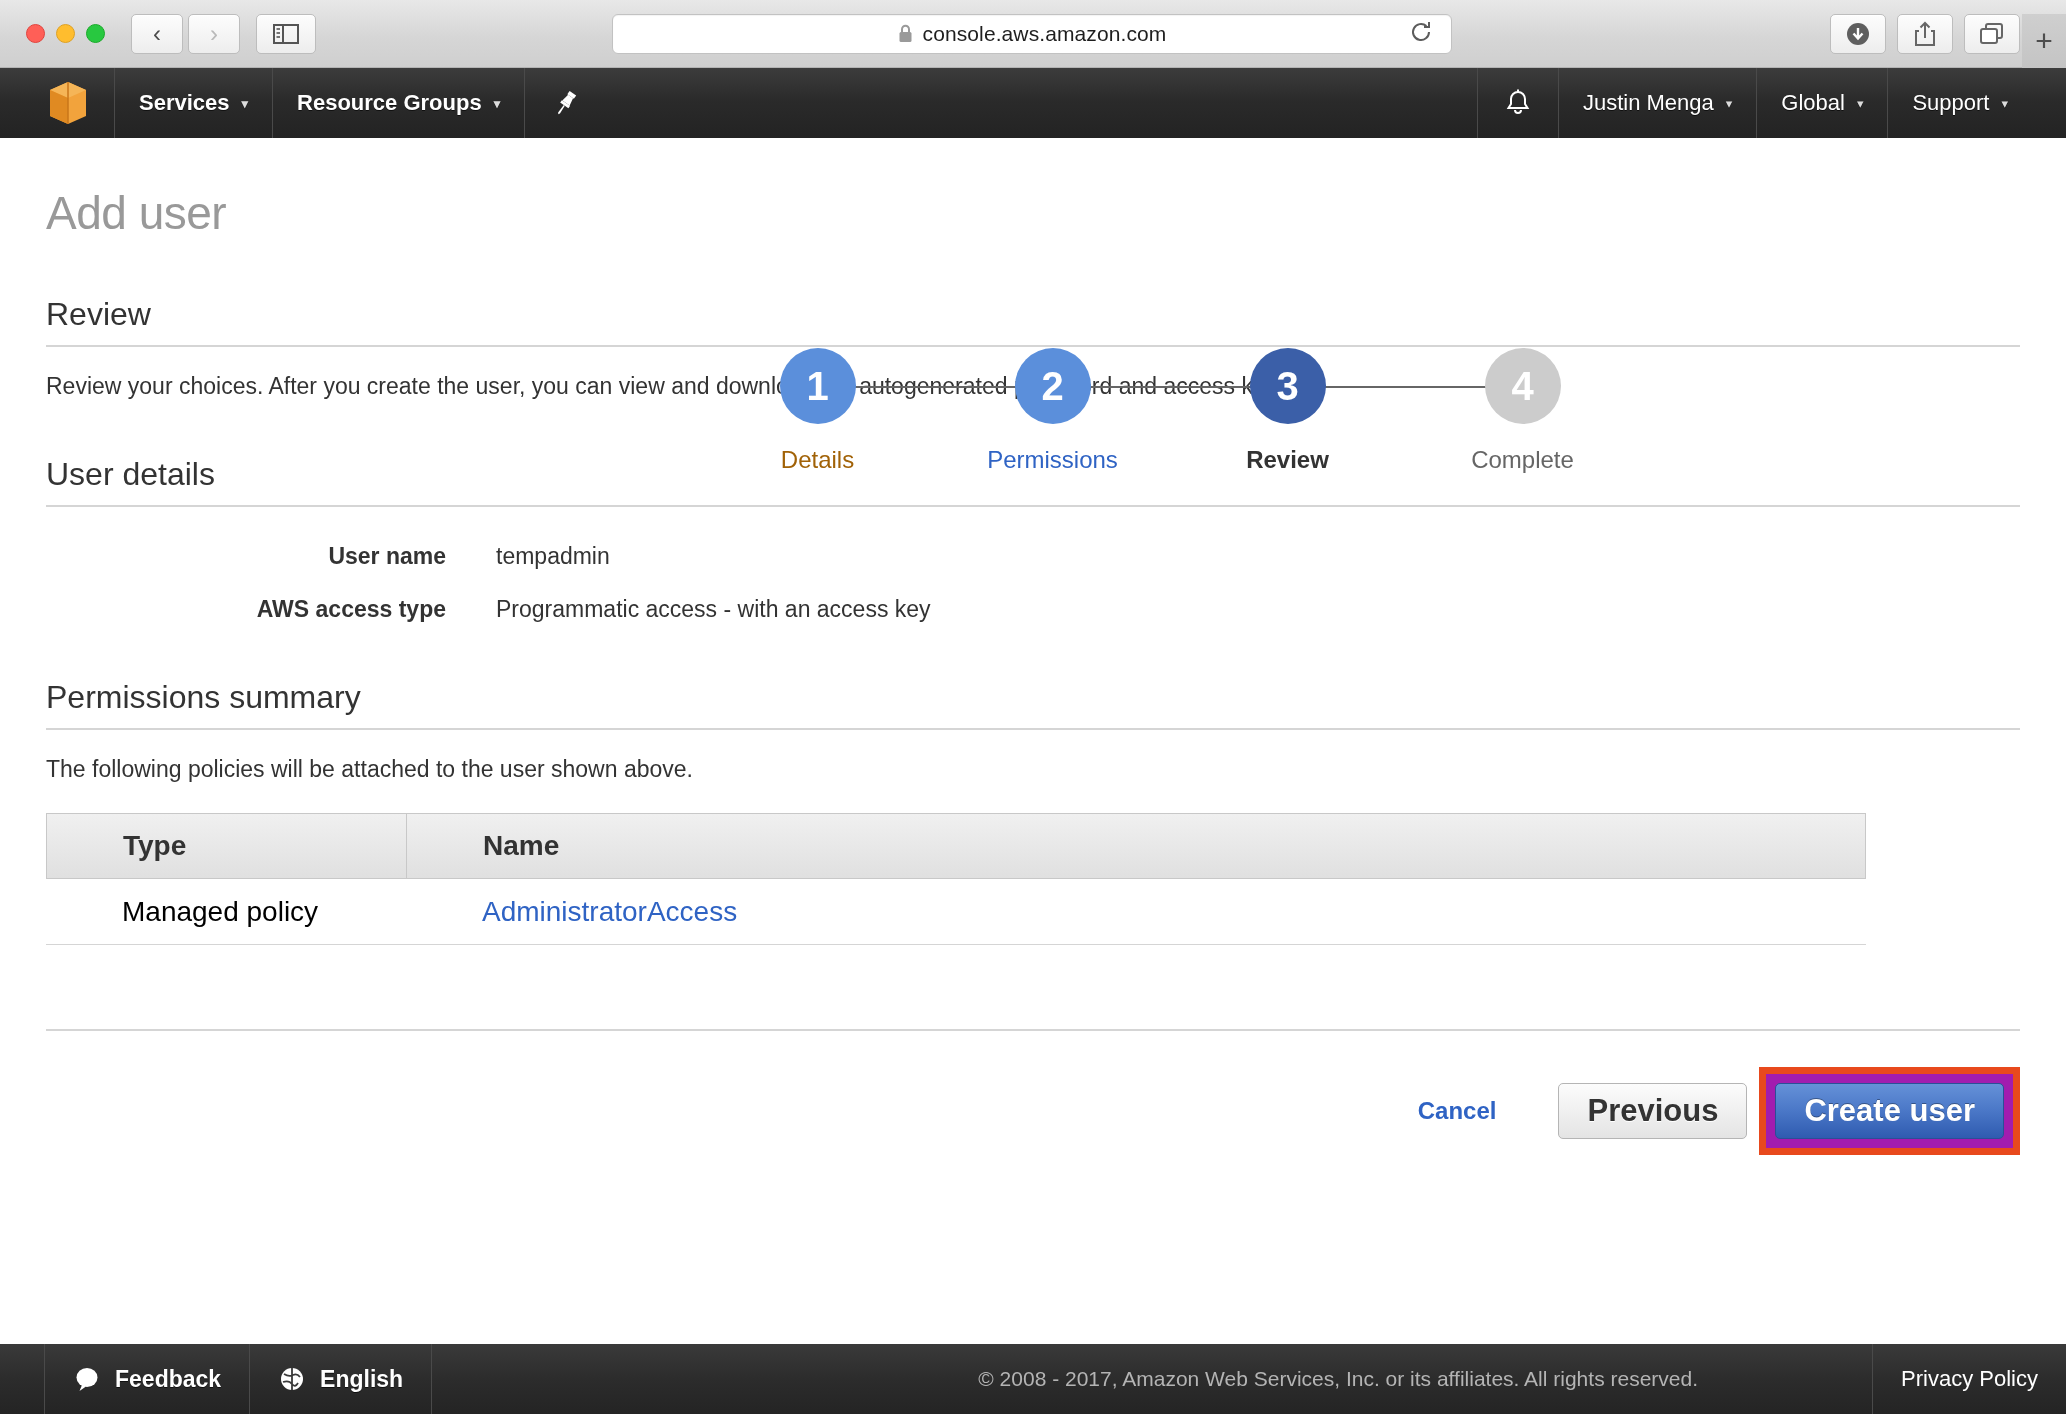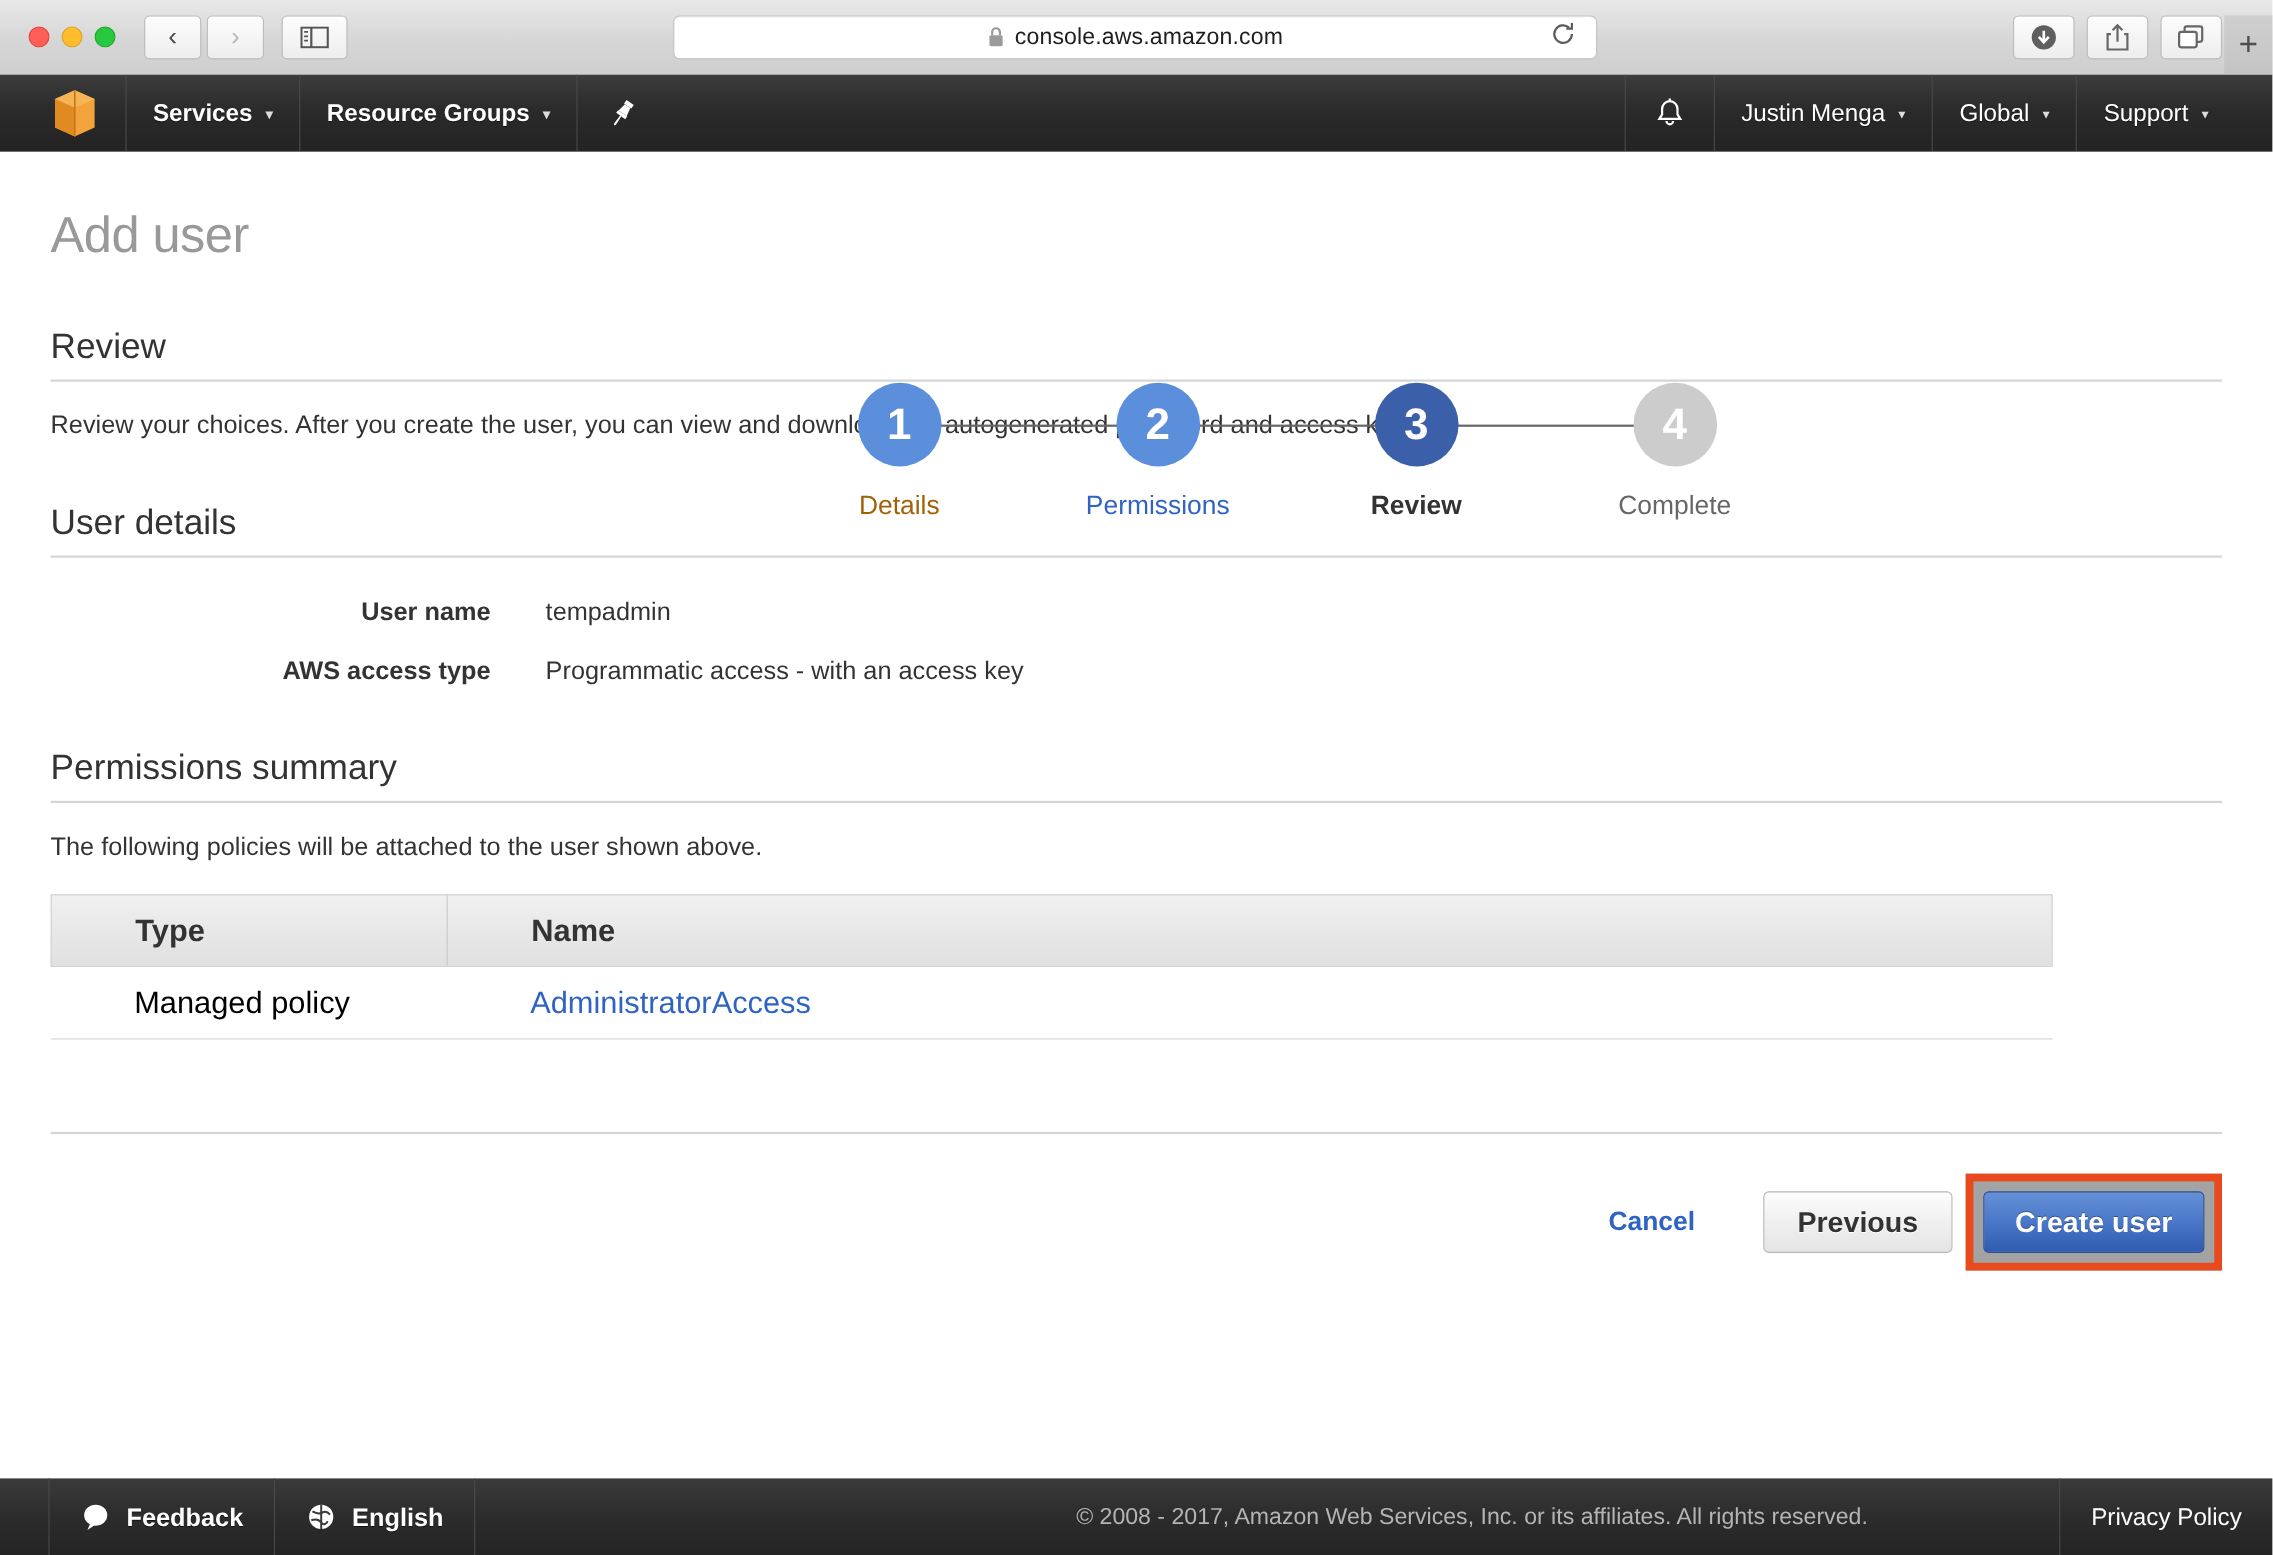--- a/index.html
+++ b/index.html
@@ -166,38 +166,38 @@
 
   .footer-rule { height: 2px; background: #d5d5d5; margin-top: 84px; }
 
   
   .btn-row {
     display: flex; align-items: center; justify-content: flex-end;
     gap: 0; margin-top: 36px; position: relative;
   }
   .cancel-link { font-size: 24px; color: #2f63c4; font-weight: bold; cursor: pointer; margin-right: 62px; }
   .btn {
-    font-size: 26px; font-weight: bold;
+    font-size: 31px; font-weight: bold;
     border-radius: 5px;
     padding: 0 28px; height: 56px;
     display: flex; align-items: center; justify-content: center;
     cursor: pointer;
   }
   .btn-prev {
     background: linear-gradient(to bottom, #fcfcfc, #e4e4e4);
     border: 1px solid #b5b5b5;
     color: #333;
     text-shadow: 0 1px 0 #fff;
     min-width: 172px;
   }
   .highlight-box {
     border: 7px solid #e8491d;
     padding: 9px;
     margin-left: 12px;
-    background: #a3a3a3;
+    background: #a21caf;
   }
   .btn-create {
     background: linear-gradient(to bottom, #6591d8 0%, #4a77c7 50%, #2f5bb0 100%);
     border: 1px solid #2b4f97;
     color: #fff;
     text-shadow: 0 -1px 0 rgba(0,0,0,.35);
     min-width: 196px;
   }
 
   

